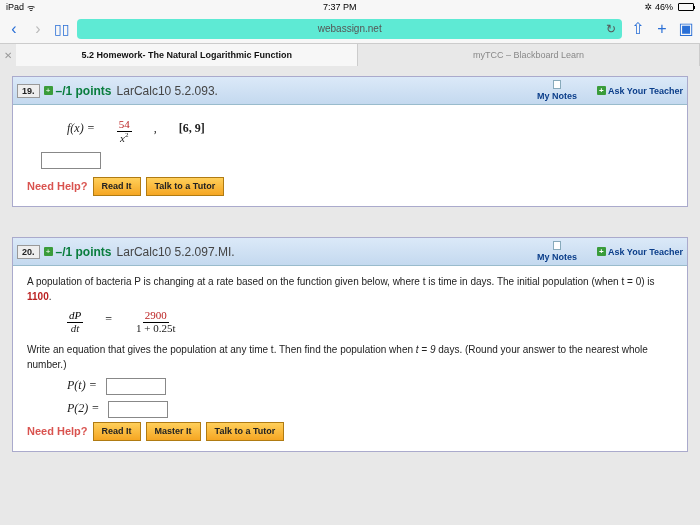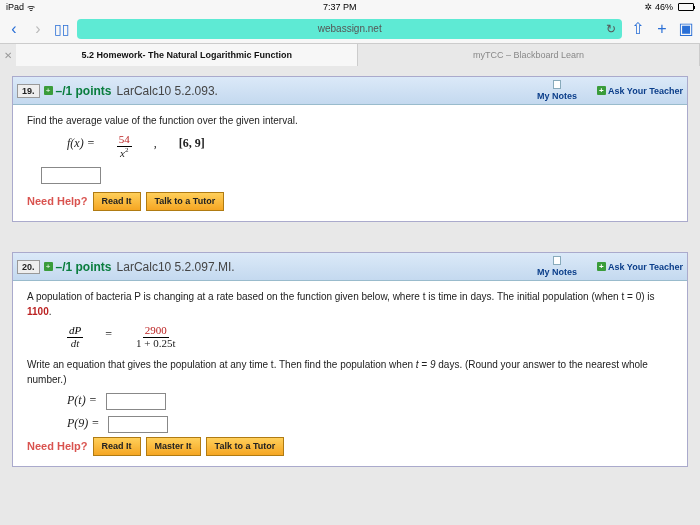--- a/index.html
+++ b/index.html
@@ -99,21 +99,20 @@
       <span class="my-notes">
           <span class="my-notes-ico"></span>
           <span class="my-notes-txt">My Notes</span>
         </span>
       <span class="ask-teacher">
           <span class="plus-ico">+</span>
           <span>Ask Your Teacher</span>
         </span>
     </div>
     <div class="q-body">
-      <div>Find the average value of the function over the given interval.</div>
       <div class="math-row">
         <span class="italic">f(x) =</span>
         <span class="frac">
             <span class="num">54</span>
             <span class="den"><span class="italic">x</span><span class="sup">2</span></span>
           </span>
         <span>,</span>
         <span class="interval">[6, 9]</span>
       </div>
       <div style="margin:4px 0 8px 14px;"><span class="input-box"></span></div>
@@ -157,21 +156,21 @@
           </span>
       </div>
       <div>
         <span>Write an equation that gives the population at any time t. Then find the population when  </span><span class="italic">t = 9</span><span>  days. (Round your answer to the nearest whole number.)</span>
       </div>
       <div class="eqline">
         <span class="italic">P(t)  =</span>
         <span class="input-box" style="margin-left:6px;"></span>
       </div>
       <div class="eqline">
-        <span class="italic">P(9)  =</span>
+        <span class="italic">P(2)  =</span>
         <span class="input-box" style="margin-left:6px;"></span>
       </div>
       <div class="need-help">
         <span>Need Help?</span>
         <span class="help-btn">Read It</span>
         <span class="help-btn">Master It</span>
         <span class="help-btn">Talk to a Tutor</span>
       </div>
     </div>
   </div>

